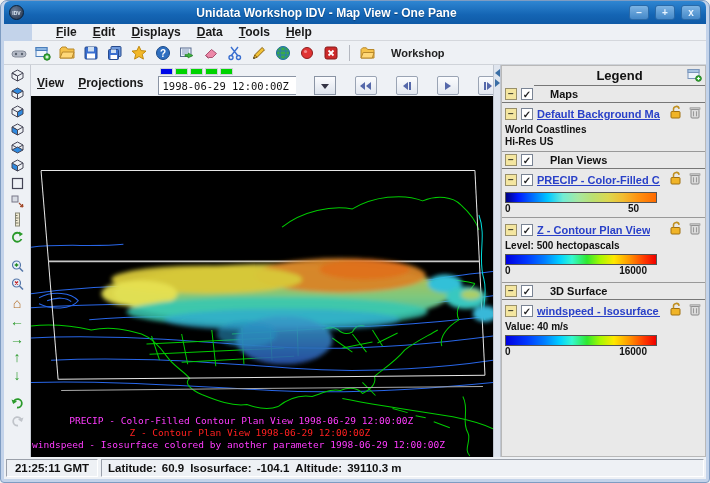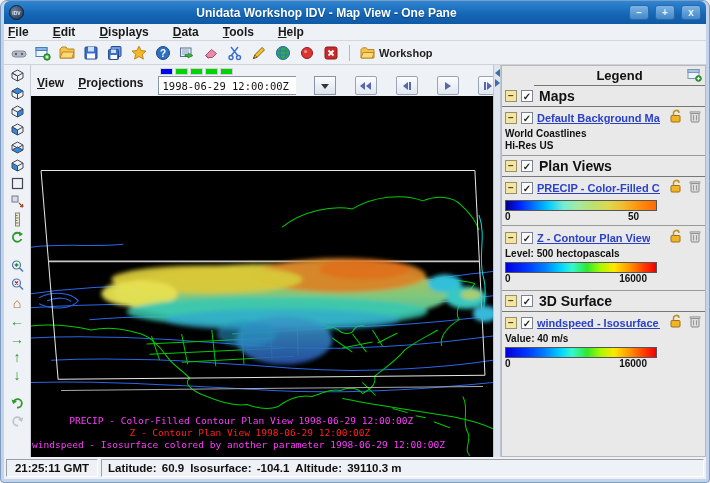--- a/index.html
+++ b/index.html
@@ -8,26 +8,26 @@
     border-radius:7px 7px 4px 4px;padding:0 3px 4px 3px;overflow:hidden;}
   
   .titlebar{height:23px;display:flex;align-items:center;gap:6px;padding:0 5px;
     background:linear-gradient(#2f86d2,#1465b4 60%,#0f5aa6);border-radius:6px 6px 0 0;}
   .app-icon{width:15px;height:15px;border-radius:50%;background:radial-gradient(circle at 35% 35%,#6a7c96,#20304a);
     border:1px solid #0c2036;color:#dce8f4;font-size:5px;font-weight:bold;display:flex;align-items:center;justify-content:center;flex:0 0 auto;}
   .title-text{flex:1;text-align:center;color:#fff;font-weight:bold;font-size:12px;text-shadow:0 1px 1px #084078;}
   .winbtn{width:20px;height:15px;border-radius:3px;background:linear-gradient(#7db4e4,#4488c8);
     border:1px solid #2a6aa8;color:#e8f4ff;font-size:10px;line-height:13px;text-align:center;font-weight:bold;flex:0 0 auto;}
   
-  .menubar{height:17px;background:#eef1f5;border-bottom:1px solid #d4d7dc;display:flex;align-items:center;gap:24px;padding:0 4px;}
+  .menubar{height:17px;background:#eef1f5;border-bottom:1px solid #d4d7dc;display:flex;align-items:center;gap:16px;padding:0 24px;margin-left:28px;}
   .menu-item{font-size:12px;font-weight:bold;color:#1a1a1a;}
   .toolbar{height:24px;background:#eef1f5;border-bottom:1px solid #cfd3d9;display:flex;align-items:center;gap:7px;padding:0 6px;}
   .tb-sep{width:1px;height:16px;background:#b4b8c0;margin:0 3px;}
   .tb-icon{width:17px;height:17px;display:flex;align-items:center;justify-content:center;}
-  .workshop-btn{display:flex;align-items:center;gap:4px;font-size:11px;font-weight:bold;color:#222;}
+  .workshop-btn{display:flex;align-items:center;gap:16px;font-size:11px;font-weight:bold;color:#222;}
   
   .main{display:flex;height:392px;background:#eef1f5;}
   .left-toolbar{width:27px;background:#eef1f5;border-right:1px solid #c8ccd4;display:flex;flex-direction:column;
     align-items:center;padding-top:2px;gap:1px;}
   .lt-icon{width:18px;height:17px;display:flex;align-items:center;justify-content:center;font-size:13px;line-height:1;}
   .lt-gap{height:10px;}
   .arrow-green{color:#2a9a2a;font-weight:bold;font-size:14px;}
   .home-glyph{color:#b06a20;font-weight:bold;font-size:14px;}
   
   .map-panel{width:462px;display:flex;flex-direction:column;background:#eef1f5;}
@@ -59,21 +59,21 @@
   .legend{flex:1;background:#e9e9e9;border:1px solid #b8b8b8;display:flex;flex-direction:column;overflow:hidden;}
   .legend-header{position:relative;height:20px;display:flex;align-items:center;justify-content:center;
     border-bottom:1px solid #777;margin-left:32px;}
   .legend-title{font-size:13px;font-weight:bold;color:#111;}
   .float-btn{position:absolute;right:3px;top:2px;}
   .lgroup{border-bottom:1px solid #777;display:flex;align-items:center;gap:4px;padding:2px 3px;background:#e9e9e9;border-top:1px solid #999;}
   .collapse-btn{width:12px;height:12px;background:#f4e6a0;border:1px solid #99906a;color:#443;
     font-size:10px;line-height:10px;text-align:center;font-weight:bold;flex:0 0 auto;}
   .checkbox{width:12px;height:12px;background:#fff;border:1px solid #7a8494;color:#222;font-size:10px;
     line-height:11px;text-align:center;font-weight:bold;flex:0 0 auto;}
-  .lgroup-label{font-size:14px;font-weight:bold;color:#111;margin-left:2px;}
+  .lgroup-label{font-size:11px;font-weight:bold;color:#111;margin-left:13px;}
   .litem-row{display:flex;align-items:center;gap:4px;padding:2px 3px 1px 3px;}
   .litem-link{font-size:11px;font-weight:bold;color:#2a41c8;text-decoration:underline;white-space:nowrap;overflow:hidden;}
   .litem-spacer{flex:1;}
   .subline{font-size:10px;font-weight:bold;color:#111;padding:0 3px;line-height:12px;}
   .cbar{height:11px;width:152px;margin:2px 3px 0 3px;border:1px solid #555;}
   .bar-precip{background:linear-gradient(to right,#000080 0%,#0018ff 8%,#0070ff 18%,#00c8ff 28%,#72ecd4 38%,#a6e8a2 48%,#bce070 58%,#dcd850 68%,#f2bc30 78%,#ff9210 88%,#ff6a00 100%);}
   .bar-rainbow{background:linear-gradient(to right,#0000e0 0%,#0038ff 14%,#0080ff 26%,#00d0ff 36%,#34f8d0 44%,#30e830 54%,#a8f800 63%,#ffe800 72%,#ff9800 82%,#ff3c00 92%,#f00000 100%);}
   .cbar-labels{display:flex;justify-content:space-between;width:152px;margin:0 3px 3px 3px;
     font-size:10px;font-weight:bold;color:#111;}
   .legend-sect-gap{height:3px;}

